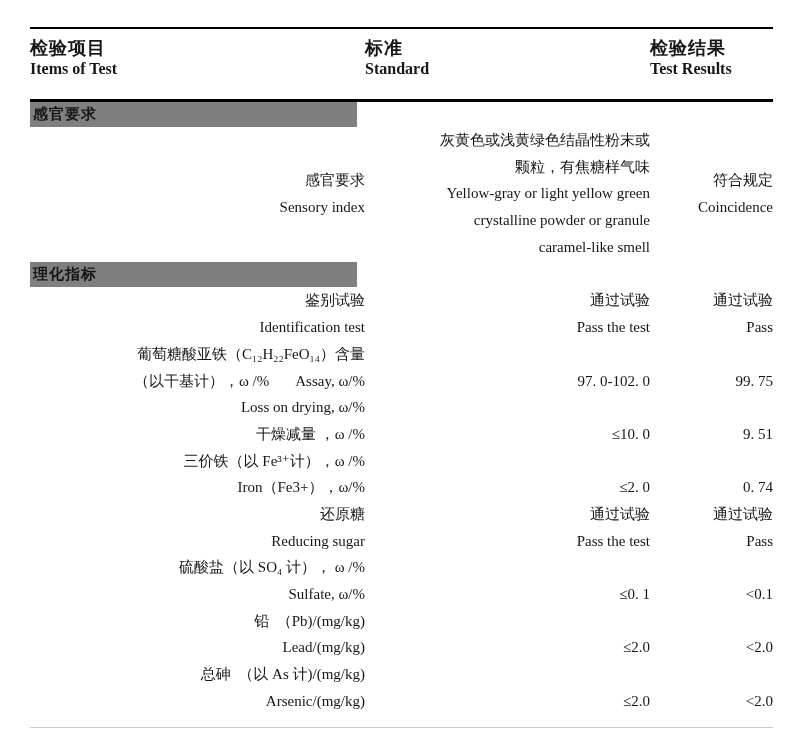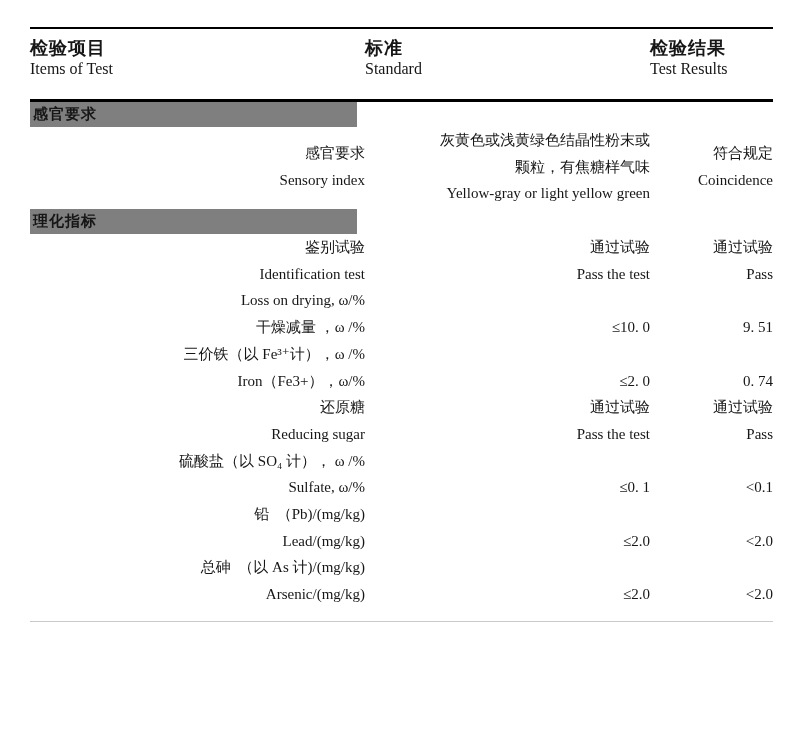--- a/index.html
+++ b/index.html
@@ -28,21 +28,21 @@
   .header-cell { display: flex; flex-direction: column; justify-content: flex-start; height: 70px; }
   .h-cn {
     font-size: 18px;
     font-weight: bold;
     letter-spacing: 1px;
     padding-top: 7px;
     white-space: pre;
   }
   .h-en {
     font-size: 16px;
-    font-weight: normal;
+    font-weight: bold;
     padding-bottom: 5px;
     white-space: pre;
   }
 
   .section-bar {
     width: 327px;
     height: 25px;
     background: #7f7f7f;
     display: flex;
     align-items: center;
@@ -99,20 +99,22 @@
 
   <div class="grid3 row">
     <div class="vcenter">
       <div class="line">感官要求</div>
       <div class="line">Sensory index</div>
     </div>
     <div>
       <div class="line">灰黄色或浅黄绿色结晶性粉末或</div>
       <div class="line">颗粒，有焦糖样气味</div>
       <div class="line">Yellow-gray or light yellow green</div>
+      <div class="line">crystalline powder or granule</div>
+      <div class="line">caramel-like smell</div>
     </div>
     <div class="vcenter">
       <div class="line">符合规定</div>
       <div class="line">Coincidence</div>
     </div>
   </div>
 
   <div class="section-bar second">
     <span class="section-title">理化指标</span>
   </div>
@@ -125,20 +127,32 @@
     <div>
       <div class="line">通过试验</div>
       <div class="line">Pass the test</div>
     </div>
     <div>
       <div class="line">通过试验</div>
       <div class="line">Pass</div>
     </div>
   </div>
 
+  <div class="grid3 row">
+    <div>
+      <div class="line">葡萄糖酸亚铁（C₁₂H₂₂FeO₁₄）含量</div>
+      <div class="line"><span>（以干基计），ω /%</span><span class="gap"></span><span>Assay, ω/%</span></div>
+    </div>
+    <div class="vbottom">
+      <div class="line">97. 0-102. 0</div>
+    </div>
+    <div class="vbottom">
+      <div class="line">99. 75</div>
+    </div>
+  </div>
 
   <div class="grid3 row">
     <div>
       <div class="line">Loss on drying, ω/%</div>
       <div class="line">干燥减量 ，ω /%</div>
     </div>
     <div class="vbottom">
       <div class="line">≤10. 0</div>
     </div>
     <div class="vbottom">

